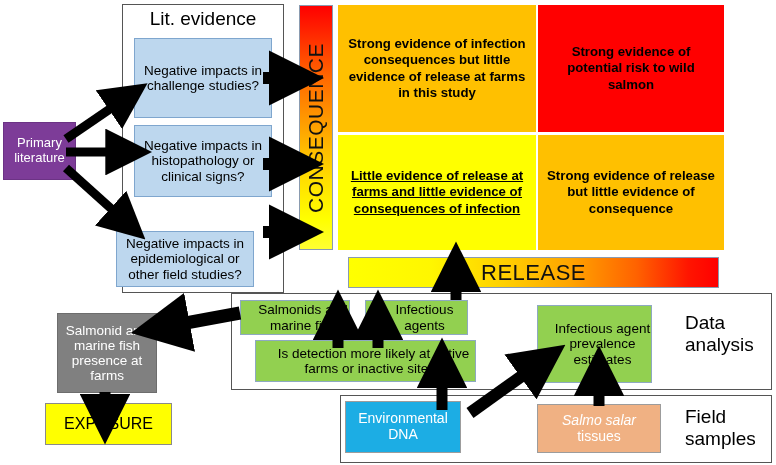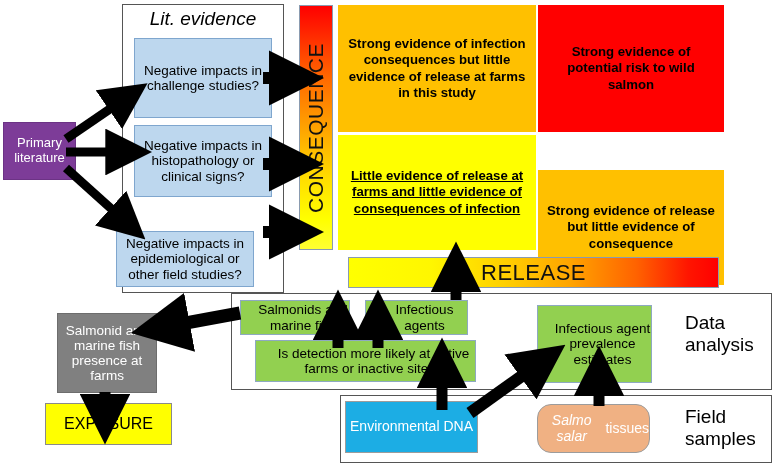--- a/index.html
+++ b/index.html
@@ -52,21 +52,21 @@
 
   svg.arrows{position:absolute;left:0;top:0;width:776px;height:465px;pointer-events:none;}
   .ital{font-style:italic;}
 </style>
 </head>
 <body>
 
 <div id="stage">
 
   <div class="abs panel" style="left:122px;top:4px;width:162px;height:289px;"></div>
-  <div class="abs ctr" style="left:126px;top:6px;width:154px;height:26px;font-size:19px;font-style:italic;">Lit. evidence</div>
+  <div class="abs ctr" style="left:126px;top:6px;width:154px;height:26px;font-size:19px;">Lit. evidence</div>
 
   <div class="abs ctr box-blue" style="left:134px;top:38px;width:138px;height:80px;">Negative impacts in challenge studies?</div>
 
   <div class="abs ctr box-blue" style="left:134px;top:125px;width:138px;height:72px;">Negative impacts in histopathology or clinical signs?</div>
 
   <div class="abs ctr box-blue" style="left:116px;top:212px;width:138px;height:56px;margin-top:19px;">Negative impacts in epidemiological or other field studies?</div>
 
   <div class="abs ctr box-purple" style="left:3px;top:122px;width:73px;height:58px;">Primary literature</div>
 
   <div class="abs bar-consequence" style="left:299px;top:5px;width:34px;height:245px;">
@@ -74,21 +74,21 @@
       <span>CONSEQUENCE</span>
     </div>
   </div>
 
   <div class="abs ctr quad q-orange" style="left:338px;top:5px;width:198px;height:127px;">Strong evidence of  infection consequences but little evidence of release at farms in this study</div>
 
   <div class="abs ctr quad q-red" style="left:538px;top:5px;width:186px;height:127px;">Strong evidence of potential risk to wild salmon</div>
 
   <div class="abs ctr quad q-yellow" style="left:338px;top:135px;width:198px;height:115px;text-decoration:underline;">Little evidence of release at farms and little evidence of consequences of infection</div>
 
-  <div class="abs ctr quad q-orange" style="left:538px;top:135px;width:186px;height:115px;margin-top:35px;">Strong evidence of release but little evidence of consequence</div>
+  <div class="abs ctr quad q-orange" style="left:538px;top:135px;width:186px;height:115px;">Strong evidence of release but little evidence of consequence</div>
 
   <div class="abs bar-release" style="left:348px;top:257px;width:371px;height:31px;padding-left:32px;">
     <div class="hlabel">RELEASE</div>
   </div>
 
   <div class="abs panel" style="left:231px;top:293px;width:541px;height:97px;"></div>
   <div class="abs sec-label" style="left:685px;top:312px;width:86px;height:56px;">
     <div>Data</div>
     <div>analysis</div>
   </div>
@@ -100,23 +100,23 @@
   <div class="abs ctr box-green" style="left:255px;top:340px;width:221px;height:42px;">Is detection more likely at active farms or inactive sites?</div>
 
   <div class="abs ctr box-green" style="left:537px;top:305px;width:115px;height:78px;">Infectious agent prevalence estimates</div>
 
   <div class="abs panel" style="left:340px;top:395px;width:432px;height:68px;"></div>
   <div class="abs sec-label" style="left:685px;top:406px;width:86px;height:56px;">
     <div>Field</div>
     <div>samples</div>
   </div>
 
-  <div class="abs ctr box-cyan" style="left:345px;top:401px;width:133px;height:52px;">Environmental DNA</div>
+  <div class="abs ctr box-cyan" style="left:345px;top:401px;width:116px;height:52px;">Environmental DNA</div>
 
-  <div class="abs ctr box-peach" style="left:537px;top:404px;width:113px;height:49px;flex-direction:row;border-radius:14px;">
+  <div class="abs ctr box-peach" style="left:537px;top:404px;width:124px;height:49px;flex-direction:column;">
     <span class="ital">Salmo salar</span>
     <span>tissues</span>
   </div>
 
   <div class="abs ctr box-gray" style="left:57px;top:313px;width:100px;height:80px;">Salmonid and marine fish presence at farms</div>
 
   <div class="abs ctr box-yellow" style="left:45px;top:403px;width:127px;height:42px;">EXPOSURE</div>
 
   <svg class="arrows" viewBox="0 0 776 465">
     <defs>

